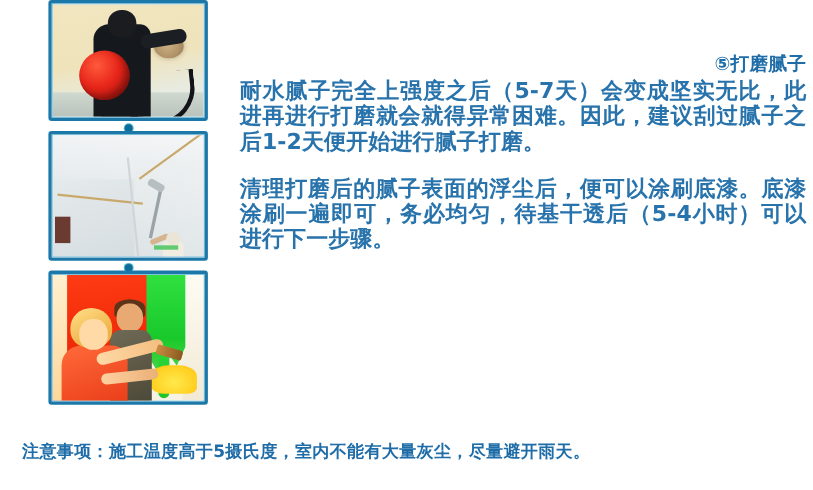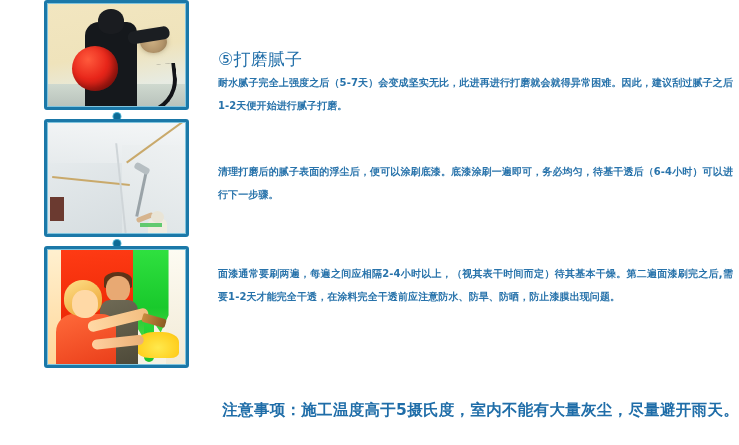--- a/index.html
+++ b/index.html
@@ -261,41 +261,42 @@
     width: 515px;
   }
   .step-block { position: absolute; left: 0; width: 515px; }
   .step-1 { top: 48px; }
   .step-2 { top: 160px; }
   .step-3 { top: 262px; }
 
   .step-title {
     color: #1f6da8;
     font-size: 17px;
-    font-weight: normal;
+    font-weight: bold;
     line-height: 22px;
     letter-spacing: .2px;
     margin: 0 0 1px 0;
+    text-align: right;
   }
   .step-body {
     color: #2873ab;
-    font-size: 10px;
+    font-size: 20px;
     font-weight: bold;
     line-height: 23px;
     letter-spacing: .1px;
     margin: 0;
     text-align: justify;
     text-justify: inter-ideograph;
   }
 
   .footer-note {
     position: absolute;
     left: 0; right: 0;
     top: 400px;
-    text-align: right;
+    text-align: left;
     color: #1f6da8;
     font-size: 15.5px;
     font-weight: bold;
     letter-spacing: .3px;
     padding-left: 20px;
   }
 </style>
 </head>
 <body>
 
@@ -362,22 +363,21 @@
 </div>
 
 <div class="text-column">
 
   <div class="step-block step-1">
     <p class="step-title">⑤打磨腻子</p>
     <p class="step-body">耐水腻子完全上强度之后（5-7天）会变成坚实无比，此进再进行打磨就会就得异常困难。因此，建议刮过腻子之后1-2天便开始进行腻子打磨。</p>
   </div>
 
   <div class="step-block step-2">
-    <p class="step-body">清理打磨后的腻子表面的浮尘后，便可以涂刷底漆。底漆涂刷一遍即可，务必均匀，待基干透后（6-4小时）可以进行下一步骤。</p>
+    <p class="step-body">清理打磨后的腻子表面的浮尘后，便可以涂刷底漆。底漆涂刷一遍即可，务必均匀，待基干透后（5-4小时）可以进行下一步骤。</p>
   </div>
 
   <div class="step-block step-3">
-    <p class="step-body">面漆通常要刷两遍，每遍之间应相隔2-4小时以上，（视其表干时间而定）待其基本干燥。第二遍面漆刷完之后,需要1-2天才能完全干透，在涂料完全干透前应注意防水、防旱、防晒，防止漆膜出现问题。</p>
   </div>
 
 </div>
 
 <div class="footer-note">注意事项：施工温度高于5摄氏度，室内不能有大量灰尘，尽量避开雨天。</div>
 
 </body></html>

